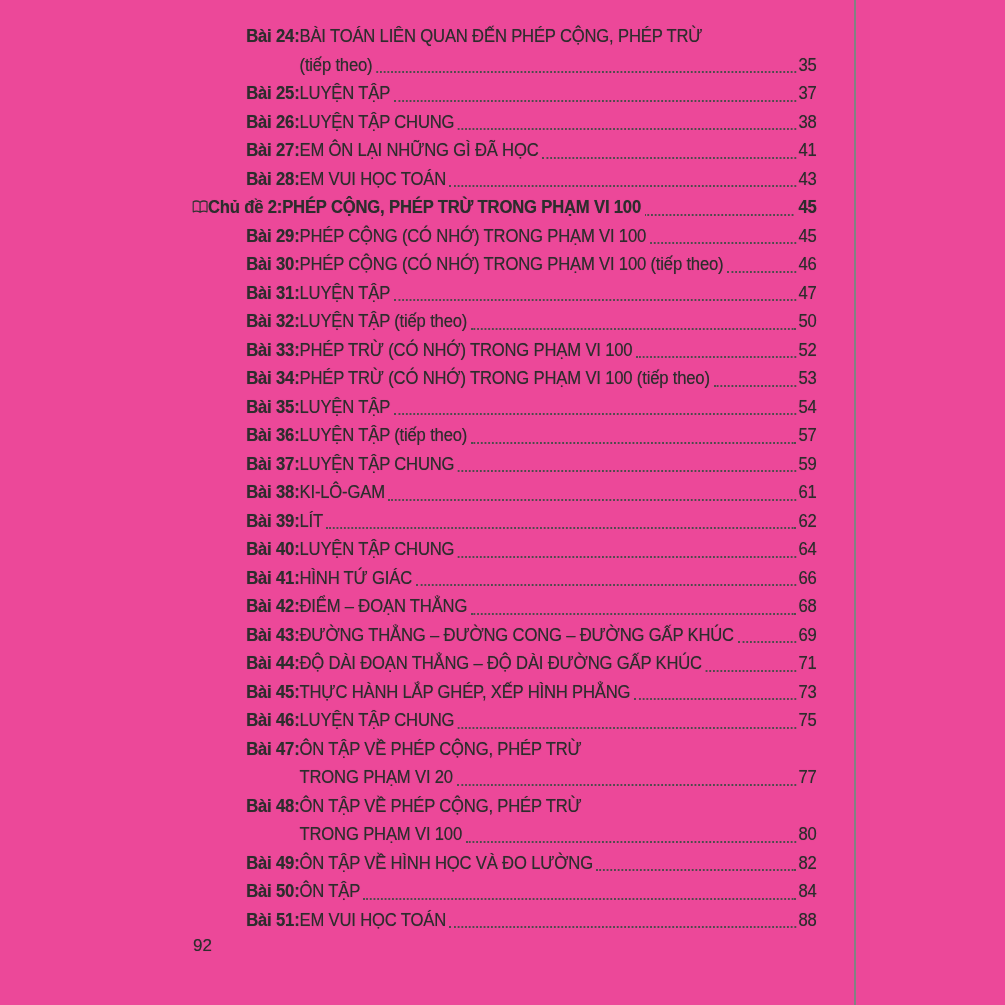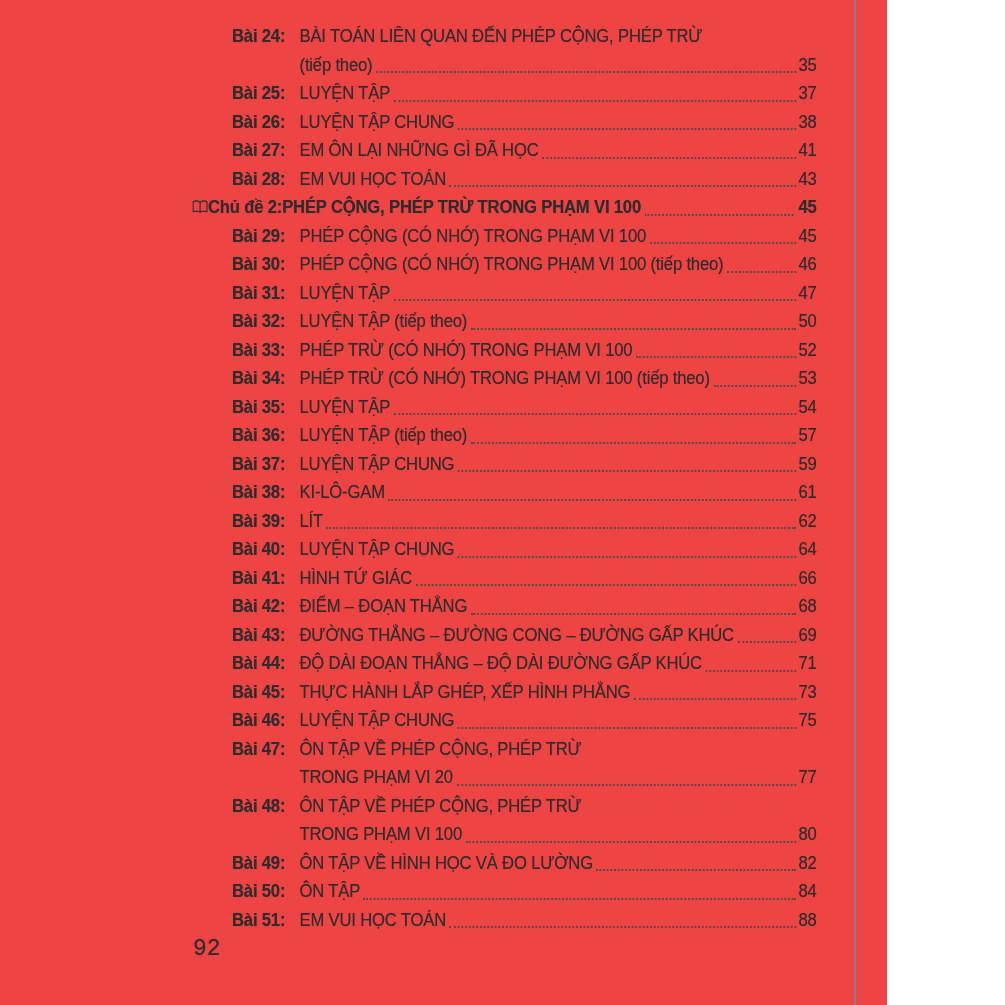--- a/index.html
+++ b/index.html
@@ -4,23 +4,24 @@
 <style>
   * { box-sizing: border-box; }
   html, body { margin: 0; padding: 0; }
   body {
     width: 1005px; height: 1005px;
     background: #ffffff;
     font-family: "Liberation Sans", sans-serif;
   }
   .page {
     position: relative;
-    width: 887px; height: 1005px;
-    background: #ef4444;
+    width: 1005px; height: 1005px;
+    background: #ec4899;
     overflow: hidden;
+    text-align: right;
   }
   
   .page-edge {
     position: absolute;
     left: 854px; top: 0;
     width: 2px; height: 1005px;
     background: #828282;
   }
   .toc {
     position: absolute;
@@ -56,24 +57,23 @@
   .chapter .icon-wrap {
     flex: 0 0 17px;
     padding-top: 7px;
     line-height: 0;
   }
   .chapter .label { flex: 0 0 75px; }
   .chapter .pg { margin-left: 3px; }
   .page-number {
     position: absolute;
     left: 193px; top: 936px;
-    font-size: 23px;
+    font-size: 17px;
     color: #2d2d2d;
     text-shadow: 0 0 0.7px rgba(45,45,45,0.5);
-    font-family: Liberation Mono, monospace;
   }
 </style>
 </head>
 <body>
 
 <div class="page">
   <div class="toc" id="toc">
       <div class="row">
         <span class="label">Bài 24:</span>
         <span class="content">

